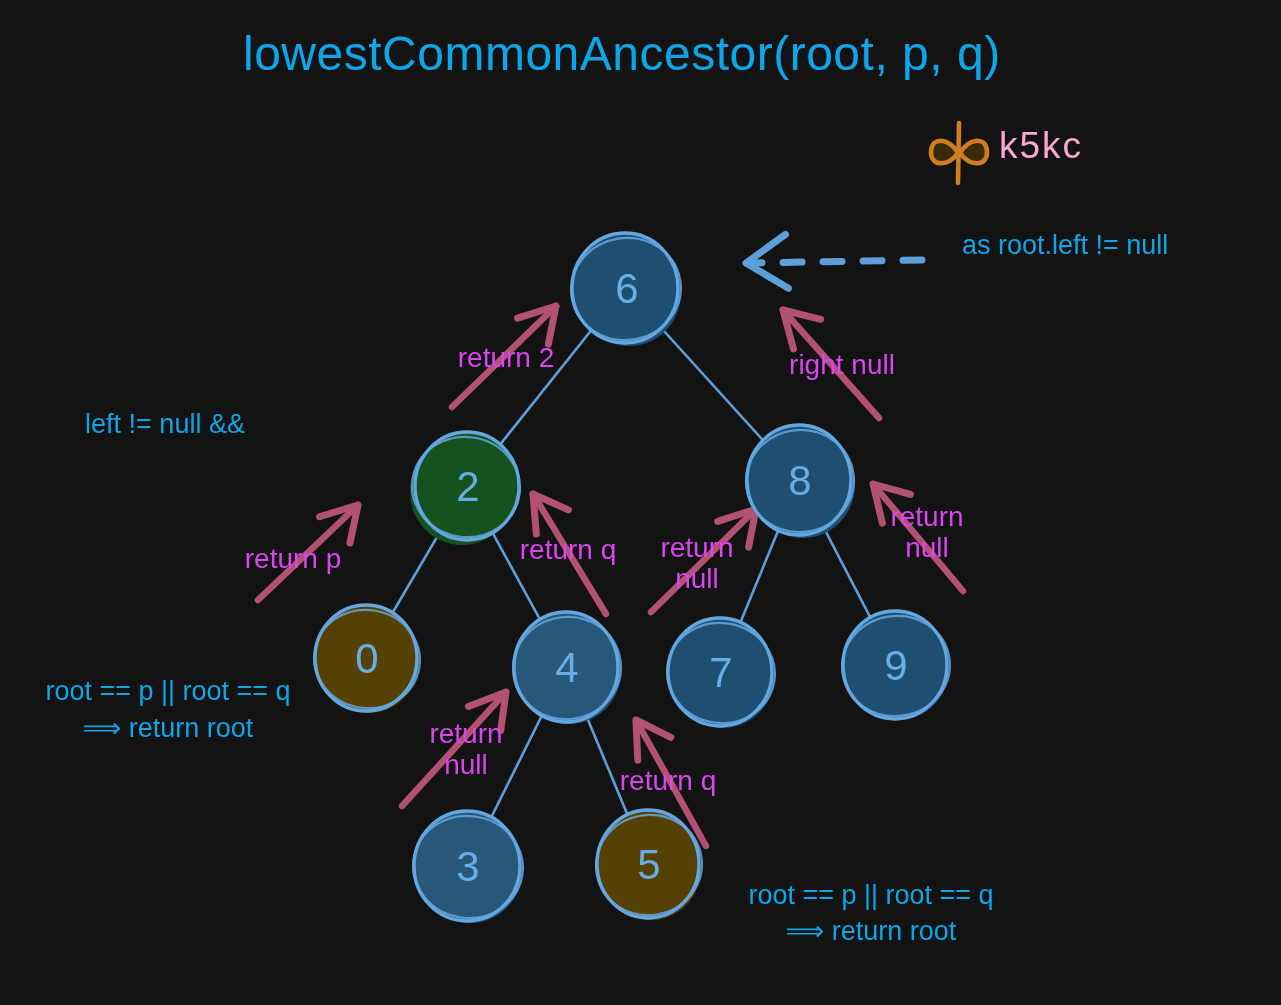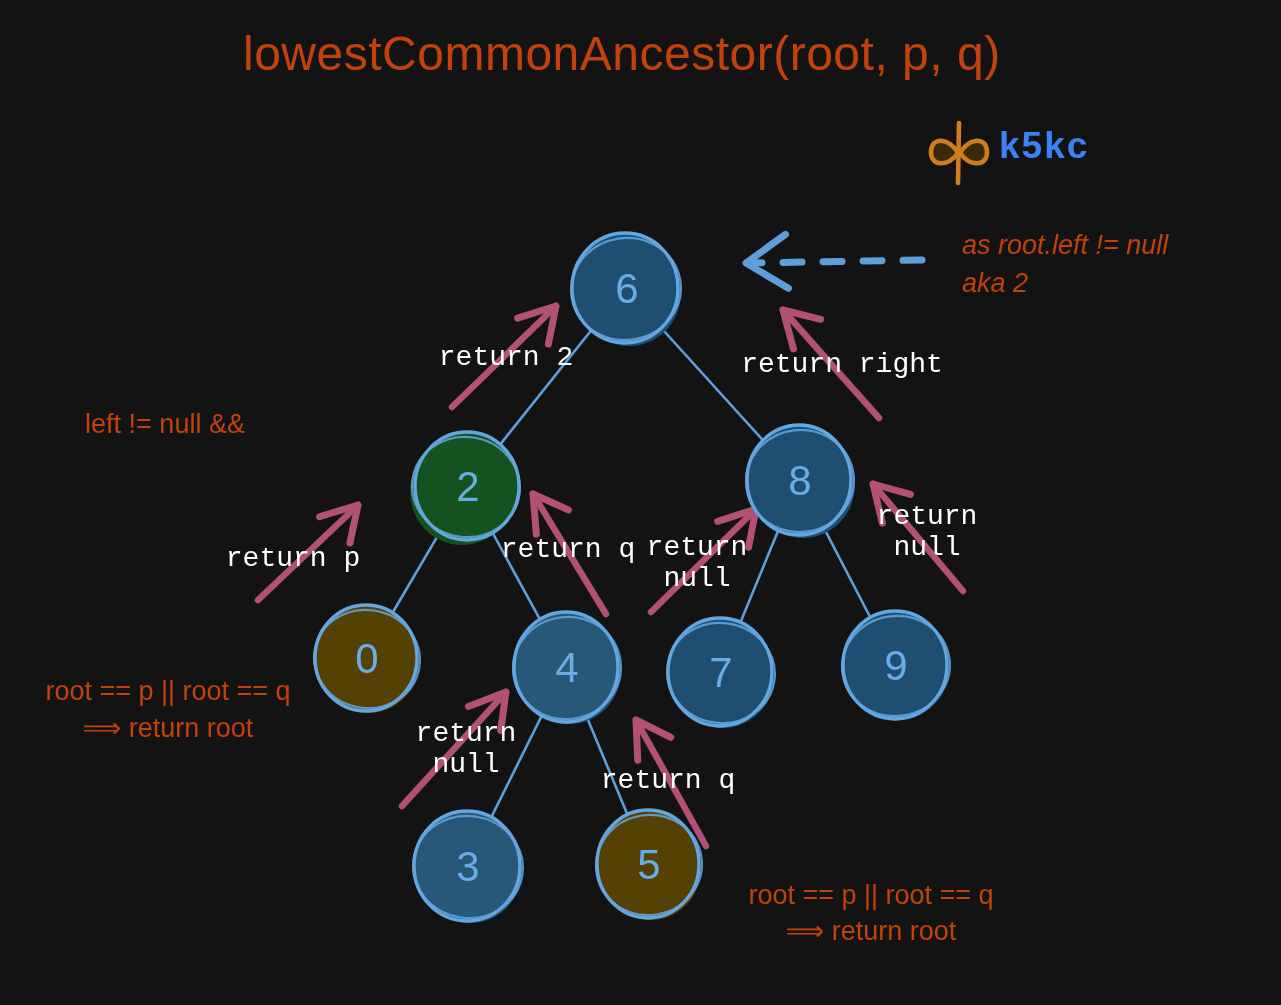--- a/index.html
+++ b/index.html
@@ -3,28 +3,28 @@
 <meta charset="utf-8">
 <style>
   html,body{margin:0;padding:0;background:#0d0d0d;}
   #stage{
     position:relative;width:1281px;height:1005px;overflow:hidden;
     background:#131313;
     font-family:"Liberation Sans", sans-serif;
   }
   .abs{position:absolute;}
   .ctr{transform:translate(-50%,-50%);text-align:center;white-space:nowrap;}
-  .blue{color:#c2410c;}
-  .pink{color:#ffffff;font-family:Liberation Mono, monospace;}
+  .blue{color:#0ea5e9;}
+  .pink{color:#d946ef;}
   .title{font-size:48px;letter-spacing:0.5px;}
   .subtitle{font-size:33px;}
   .ann{font-size:27px;line-height:38px;}
   .lbl{font-size:28px;line-height:31px;}
   .node-num{font-size:42px;color:#69ade6;}
-  .logo-text{font-size:37px;font-weight:bold;color:#3b82f6;letter-spacing:2px;}
+  .logo-text{font-size:37px;font-weight:normal;color:#f9a8d4;letter-spacing:2px;}
   svg{display:block;}
 </style>
 </head>
 <body>
 
 <div id="stage">
 
   <svg class="abs" style="left:0;top:0;" width="1281" height="1005" viewBox="0 0 1281 1005">
     <defs>
       <marker id="pinkHead" markerUnits="userSpaceOnUse" markerWidth="90" markerHeight="90" viewBox="-60 -45 90 90" refX="0" refY="0" orient="auto">
@@ -112,41 +112,40 @@
 
   <svg class="abs" style="left:927px;top:119px;" width="64" height="68" viewBox="0 0 64 68">
     <g stroke="#cf7d1e" stroke-width="4.6" stroke-linejoin="round" stroke-linecap="round">
       <path d="M31,34 C22,19 5,17 4,32 C3,48 21,48 31,34 Z" fill="#392b07"></path>
       <path d="M33,34 C42,19 59,17 60,32 C61,48 43,48 33,34 Z" fill="#392b07"></path>
       <line x1="32" y1="4" x2="31" y2="64" fill="none"></line>
     </g>
   </svg>
   <div class="abs logo-text" style="left:999px;top:125px;">k5kc</div>
 
-  <div class="abs blue ann" style="left:962px;top:226px;font-style:italic;">
+  <div class="abs blue ann" style="left:962px;top:226px;">
     <div>as root.left != null</div>
-    <div>aka 2</div>
   </div>
 
   <div class="abs blue ann" style="left:165px;top:406px;transform:translateX(-50%);text-align:center;white-space:nowrap;line-height:37px;">
     <div>left != null &amp;&amp;</div>
   </div>
 
   <div class="abs blue ann" style="left:168px;top:673px;transform:translateX(-50%);text-align:center;white-space:nowrap;line-height:37px;">
     <div>root == p || root == q</div>
     <div>⟹ return root</div>
   </div>
 
   <div class="abs blue ann" style="left:871px;top:877px;transform:translateX(-50%);text-align:center;white-space:nowrap;line-height:36px;">
     <div>root == p || root == q</div>
     <div>⟹ return root</div>
   </div>
 
   <div class="abs pink lbl ctr" style="left:506px;top:357px;">return 2</div>
-  <div class="abs pink lbl ctr" style="left:842px;top:364px;">return right</div>
+  <div class="abs pink lbl ctr" style="left:842px;top:364px;">right null</div>
   <div class="abs pink lbl ctr" style="left:293px;top:558px;">return p</div>
   <div class="abs pink lbl ctr" style="left:568px;top:549px;">return q</div>
 
   <div class="abs pink lbl ctr" style="left:697px;top:563px;">
     <div>return</div>
     <div>null</div>
   </div>
 
   <div class="abs pink lbl ctr" style="left:927px;top:532px;">
     <div>return</div>

